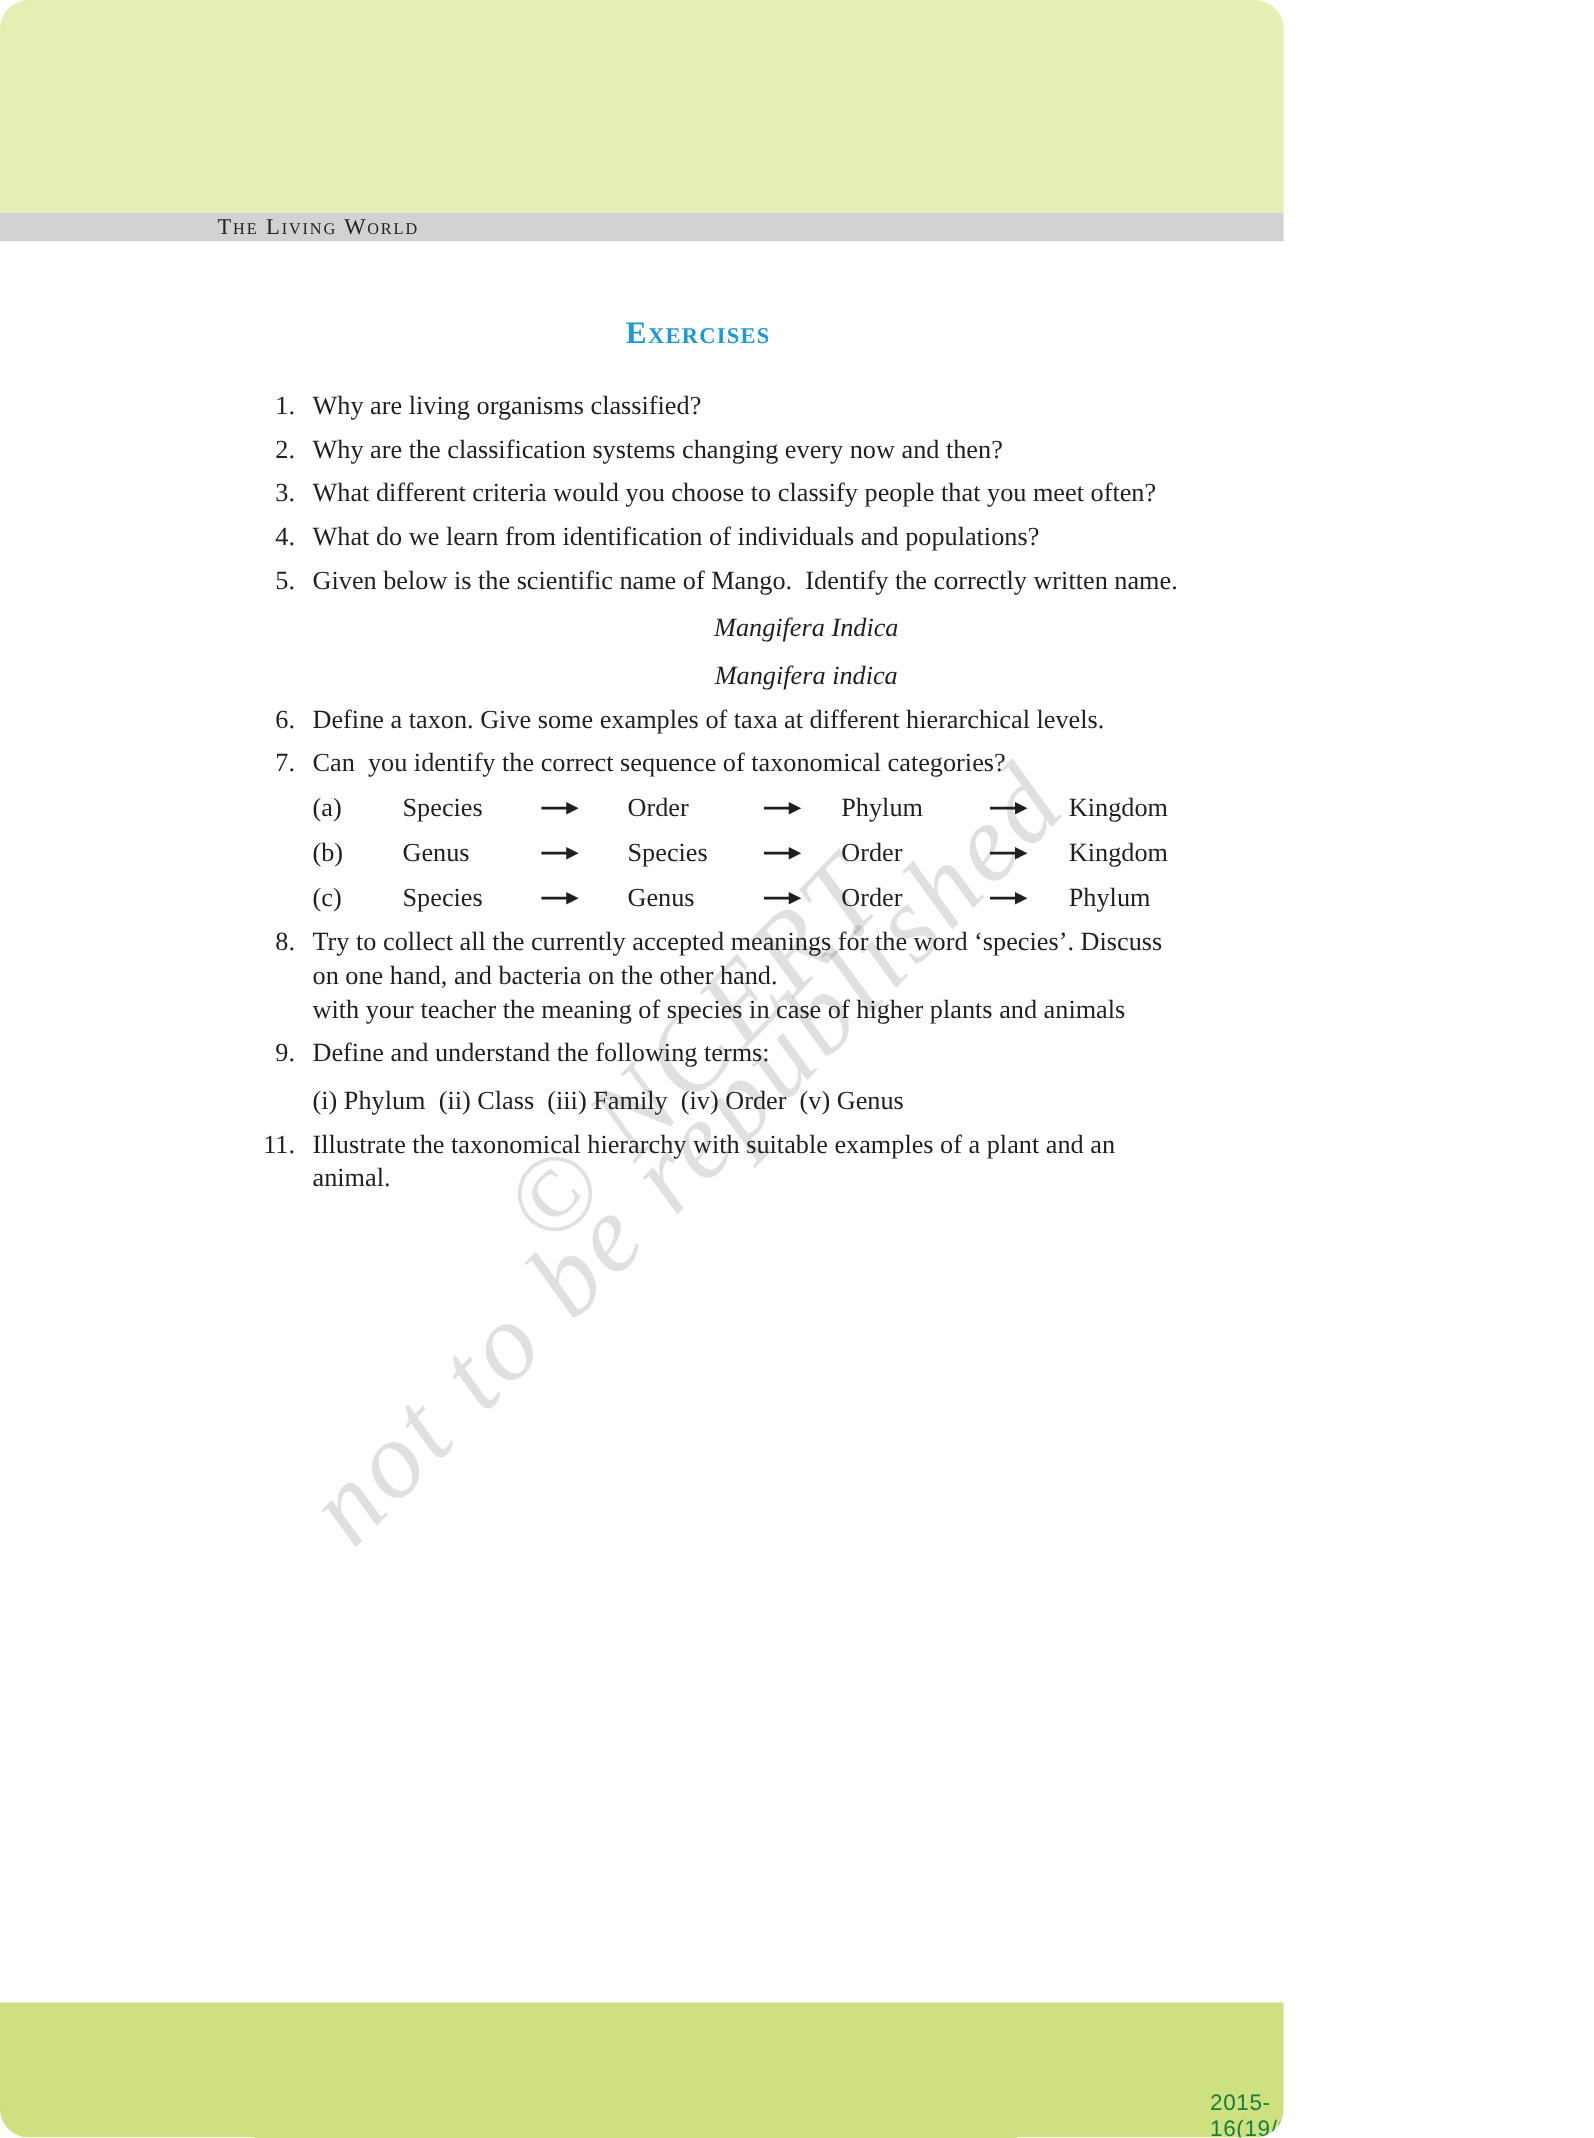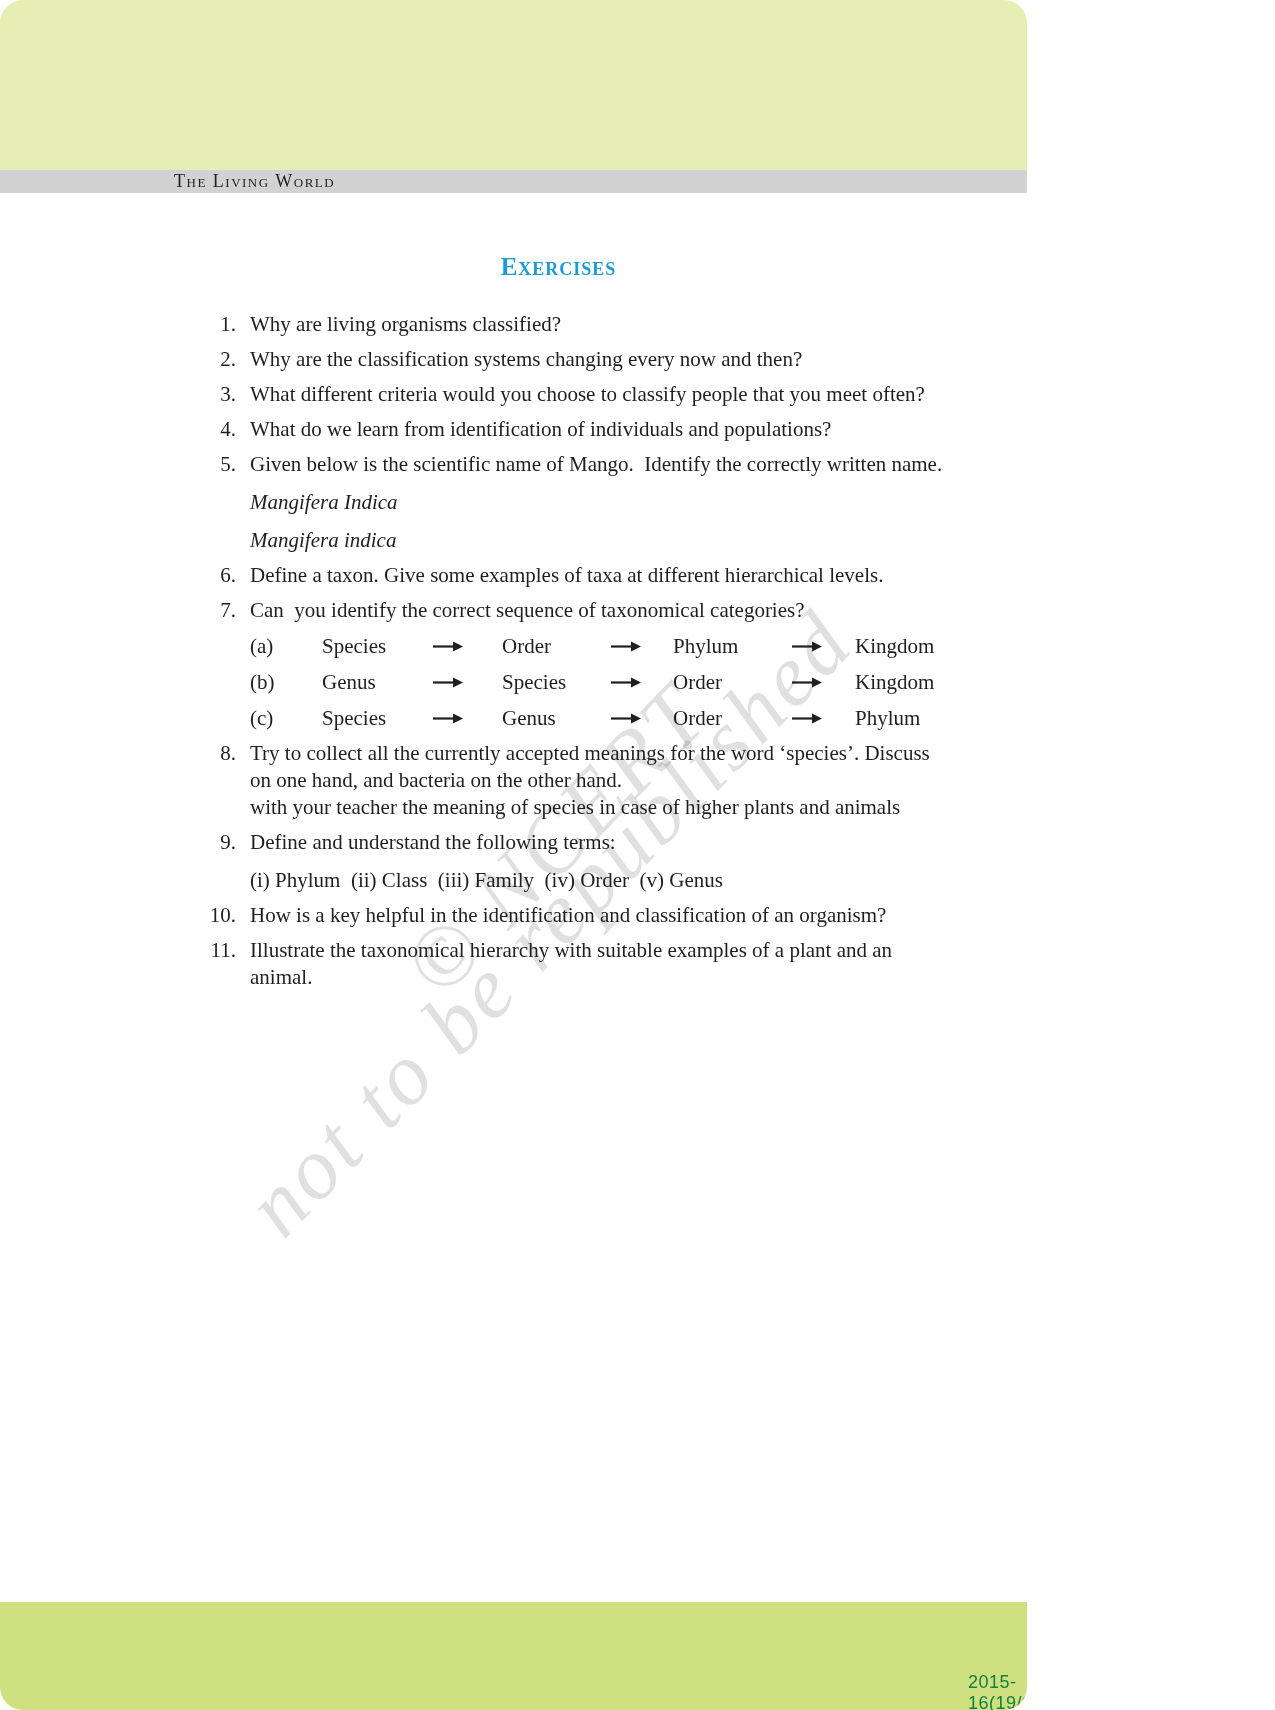--- a/index.html
+++ b/index.html
@@ -34,21 +34,21 @@
 
   
   .questions {
     position:absolute; left:196px; top:311px; width:844px; z-index:2;
     font-size:21px; line-height:27px;
   }
   .q-item { display:grid; grid-template-columns:40px 1fr; column-gap:14px; margin-bottom:8px; }
   .q-num { text-align:right; white-space:pre; }
   .q-line { white-space:pre; }
   .q-line.extra { margin-top:11px; }
-  .q-line.italic { font-style:italic; }
+  .q-line.italic { font-style:italic;text-align:center; }
 
   
   .option-row {
     display:grid; margin-top:9px; align-items:baseline;
     grid-template-columns:72px 111px 69px 109px 62px 119px 63px auto;
   }
   .option-label, .option-term { white-space:pre; }
   .option-arrow-cell { align-self:center; line-height:0; }
 
   
@@ -197,26 +197,20 @@
         </div>
       </div>
       <div class="q-item">
         <div class="q-num">9.</div>
         <div>
           <div class="q-line">Define and understand the following terms:</div>
           <div class="q-line extra">(i) Phylum  (ii) Class  (iii) Family  (iv) Order  (v) Genus</div>
         </div>
       </div>
       <div class="q-item">
-        <div class="q-num">10.</div>
-        <div>
-          <div class="q-line">How is a key helpful in the identification and classification of an organism?</div>
-        </div>
-      </div>
-      <div class="q-item">
         <div class="q-num">11.</div>
         <div>
           <div class="q-line">Illustrate the taxonomical hierarchy with suitable examples of a plant and an</div>
           <div class="q-line">animal.</div>
         </div>
       </div>
     </div>
 
   <div class="band-bottom" style="background: rgb(207, 224, 129);"></div>
   <div class="footer-note" style="color: #15803d;">2015-16(19/01/2015)</div>

